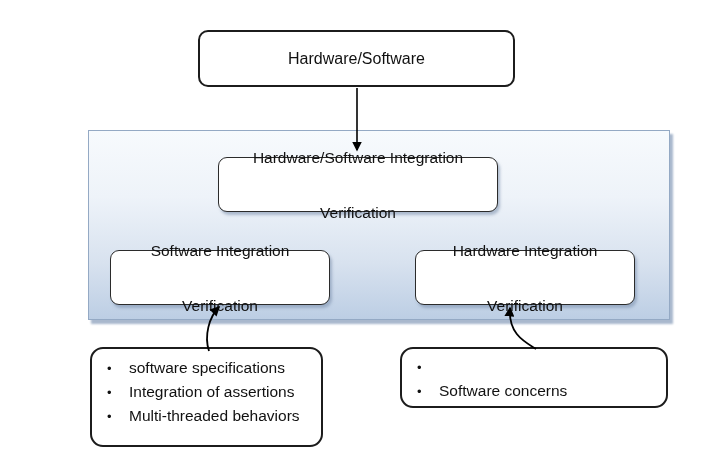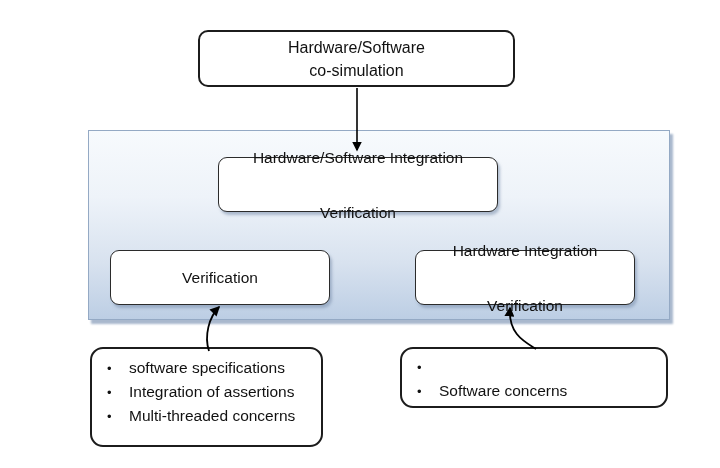--- a/index.html
+++ b/index.html
@@ -75,52 +75,52 @@
     z-index: 5;
   }
 </style>
 </head>
 <body>
 
 <div class="stage">
 
   <div class="node top-box">
     <span>Hardware/Software</span>
-    <span>co-simulation</span>
   </div>
 
   <div class="container-panel"></div>
 
   <div class="node inner hsiv-box">
     <span>Hardware/Software Integration</span>
     <span>Verification</span>
   </div>
 
   <div class="node inner sw-box">
+    <span>Software Integration</span>
     <span>Verification</span>
   </div>
 
   <div class="node inner hw-box">
     <span>Hardware Integration</span>
     <span>Verification</span>
   </div>
 
   <div class="notes notes-left">
     <ul>
       <li>
         <span class="bullet">•</span>
         <span class="note-text">software specifications</span>
       </li>
       <li>
         <span class="bullet">•</span>
         <span class="note-text">Integration of assertions</span>
       </li>
       <li>
         <span class="bullet">•</span>
-        <span class="note-text">Multi-threaded concerns</span>
+        <span class="note-text">Multi-threaded behaviors</span>
       </li>
     </ul>
   </div>
 
   <div class="notes notes-right">
     <ul>
       <li>
         <span class="bullet">•</span>
       </li>
       <li>

